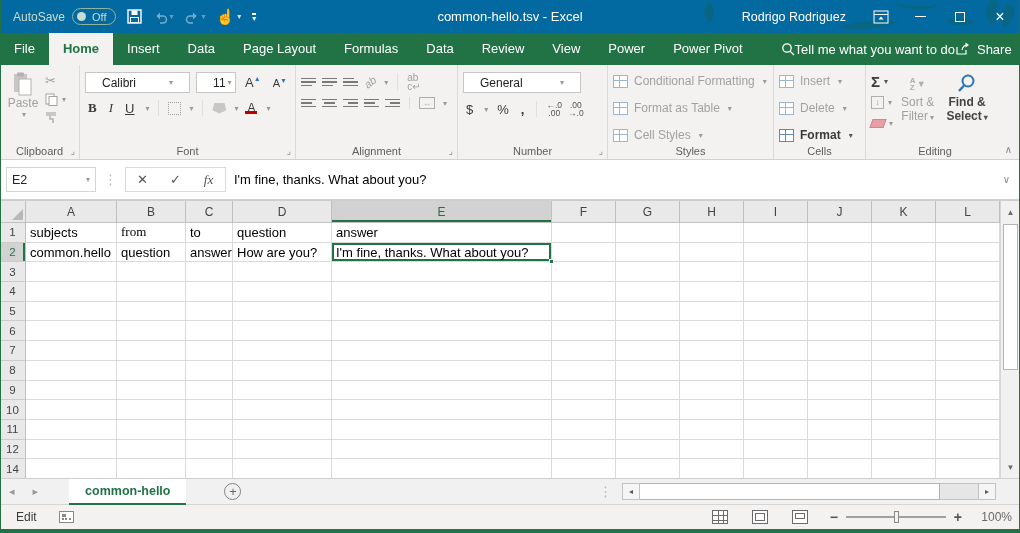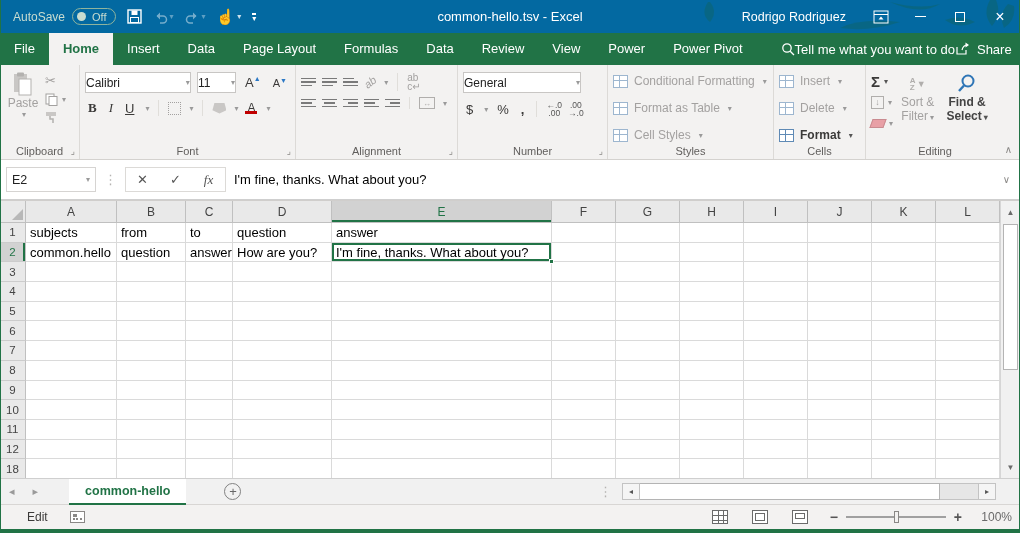--- a/index.html
+++ b/index.html
@@ -48,21 +48,21 @@
   .caret.k{color:#555}
   .ribrow{display:flex;align-items:center;gap:6px;margin-top:4px}
   .vdiv{width:1px;align-self:stretch;background:#e0deda;margin:0 3px}
 
   
   .pastebtn{display:flex;flex-direction:column;align-items:center;color:#a3a1a0;font-size:12px;width:36px;margin-top:2px}
   .clipcol{display:flex;flex-direction:column;gap:5px;margin-left:4px;margin-top:3px;font-size:13px}
   .clipcol .ico{display:flex;align-items:center;gap:2px}
 
   
-  .combo{background:#fff;border:1px solid #c8c6c4;height:21px;display:flex;align-items:center;padding:0 0;font-size:12px;color:#222;justify-content:space-between}
+  .combo{background:#fff;border:1px solid #c8c6c4;height:21px;display:flex;align-items:center;padding:0 16px;font-size:12px;color:#222;justify-content:space-between}
   .fname{width:108px}.fsize{width:40px}
   .fbtn{font-size:13px;padding:0 3px;color:#3b3a39}
   .fbtn b{font-family:"Liberation Serif",serif}
   .redbar{display:inline-block;width:12px;height:3px;background:#c00000;margin-top:-2px}
   .Astack{display:flex;flex-direction:column;align-items:center;line-height:10px}
   .borderico{width:13px;height:13px;border:1px dotted #a3a1a0;display:inline-block}
   .bucket{width:14px;height:11px;background:#c9c7c5;clip-path:polygon(15% 0,85% 0,100% 70%,50% 100%,0 70%)}
 
   
   .lnico{display:inline-flex;flex-direction:column;gap:2px;width:15px}
@@ -132,21 +132,21 @@
   .sheettab{height:26px;display:flex;align-items:center;padding:0 16px;background:#fff;color:#217346;font-weight:bold;font-size:12.5px;border-bottom:2px solid #217346;margin-left:22px}
   .addsheet{width:17px;height:17px;border:1px solid #818181;border-radius:50%;display:flex;align-items:center;justify-content:center;color:#666;font-size:13px;margin-left:38px;line-height:1}
   .tdots{color:#b5b3b1;font-size:13px;margin-left:auto;margin-right:10px}
   .hscroll{display:flex;align-items:center;margin-right:24px}
   .harrow{width:18px;height:17px;border:1px solid #c3c3c3;background:#f5f5f5;display:flex;align-items:center;justify-content:center;font-size:8px;color:#555}
   .hthumb{width:300px;height:17px;background:#fff;border:1px solid #b4b4b4;border-left:none}
   .htrack{width:38px;height:17px;background:#e6e6e6;border-top:1px solid #c3c3c3;border-bottom:1px solid #c3c3c3}
 
   
   .statusbar{height:25px;background:#f3f2f1;border-top:1px solid #d8d6d4;display:flex;align-items:center;font-size:12px;color:#3b3a39}
-  .smode{margin-left:27px}
+  .smode{margin-left:16px}
   .macroico{width:15px;height:12px;border:1px solid #8a8886;margin-left:22px;position:relative;background:#fff}
   .macroico::before{content:"";position:absolute;left:2px;top:2px;width:4px;height:3px;background:#8a8886}
   .macroico::after{content:"";position:absolute;left:2px;bottom:2px;right:2px;border-top:2px dotted #8a8886}
   .viewicons{display:flex;align-items:center;gap:24px;margin-left:auto;margin-right:22px}
   .vico{width:16px;height:14px;border:1px solid #6a6a6a;position:relative;background:#fff}
   .vico.gridv::before{content:"";position:absolute;inset:0;background:
      linear-gradient(#6a6a6a,#6a6a6a) 0 4px/100% 1px no-repeat,
      linear-gradient(#6a6a6a,#6a6a6a) 0 9px/100% 1px no-repeat,
      linear-gradient(#6a6a6a,#6a6a6a) 5px 0/1px 100% no-repeat,
      linear-gradient(#6a6a6a,#6a6a6a) 10px 0/1px 100% no-repeat}
@@ -526,21 +526,21 @@
         <div class="hcell" style="width: 64px;">G</div>
         <div class="hcell" style="width: 64px;">H</div>
         <div class="hcell" style="width: 64px;">I</div>
         <div class="hcell" style="width: 64px;">J</div>
         <div class="hcell" style="width: 64px;">K</div>
         <div class="hcell" style="width: 64px;">L</div>
       </div>
       <div class="grow">
         <div class="rhead">1</div>
         <div class="cell" style="width: 91px;">subjects</div>
-        <div class="cell" style="width: 69px;">from</div>
+        <div class="cell" style="width: 69px; font-family: Liberation Serif, serif;">from</div>
         <div class="cell" style="width: 47px;">to</div>
         <div class="cell" style="width: 99px;">question</div>
         <div class="cell" style="width: 220px;">answer</div>
         <div class="cell" style="width: 64px;"></div>
         <div class="cell" style="width: 64px;"></div>
         <div class="cell" style="width: 64px;"></div>
         <div class="cell" style="width: 64px;"></div>
         <div class="cell" style="width: 64px;"></div>
         <div class="cell" style="width: 64px;"></div>
         <div class="cell" style="width: 64px;"></div>
@@ -704,21 +704,21 @@
         <div class="cell" style="width: 220px;"></div>
         <div class="cell" style="width: 64px;"></div>
         <div class="cell" style="width: 64px;"></div>
         <div class="cell" style="width: 64px;"></div>
         <div class="cell" style="width: 64px;"></div>
         <div class="cell" style="width: 64px;"></div>
         <div class="cell" style="width: 64px;"></div>
         <div class="cell" style="width: 64px;"></div>
       </div>
       <div class="grow">
-        <div class="rhead">18</div>
+        <div class="rhead">14</div>
         <div class="cell" style="width: 91px;"></div>
         <div class="cell" style="width: 69px;"></div>
         <div class="cell" style="width: 47px;"></div>
         <div class="cell" style="width: 99px;"></div>
         <div class="cell" style="width: 220px;"></div>
         <div class="cell" style="width: 64px;"></div>
         <div class="cell" style="width: 64px;"></div>
         <div class="cell" style="width: 64px;"></div>
         <div class="cell" style="width: 64px;"></div>
         <div class="cell" style="width: 64px;"></div>

